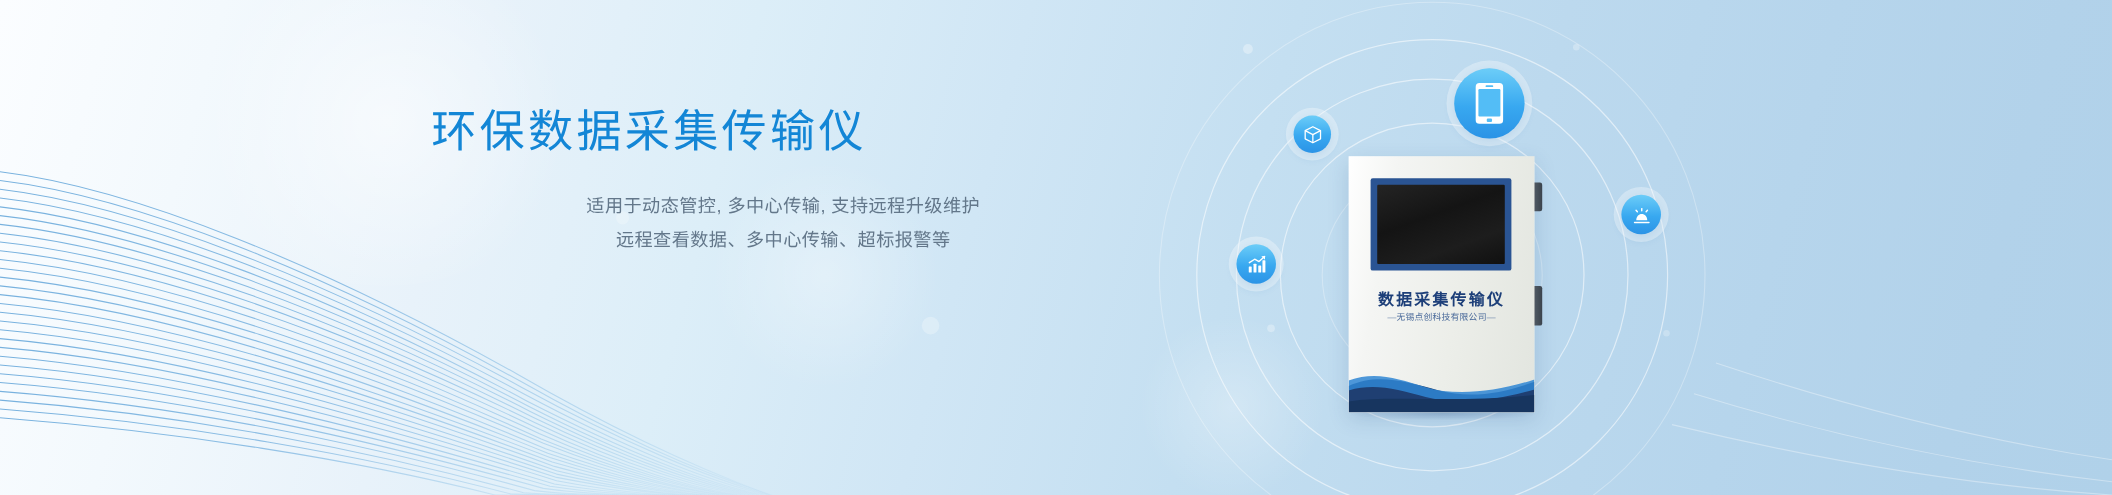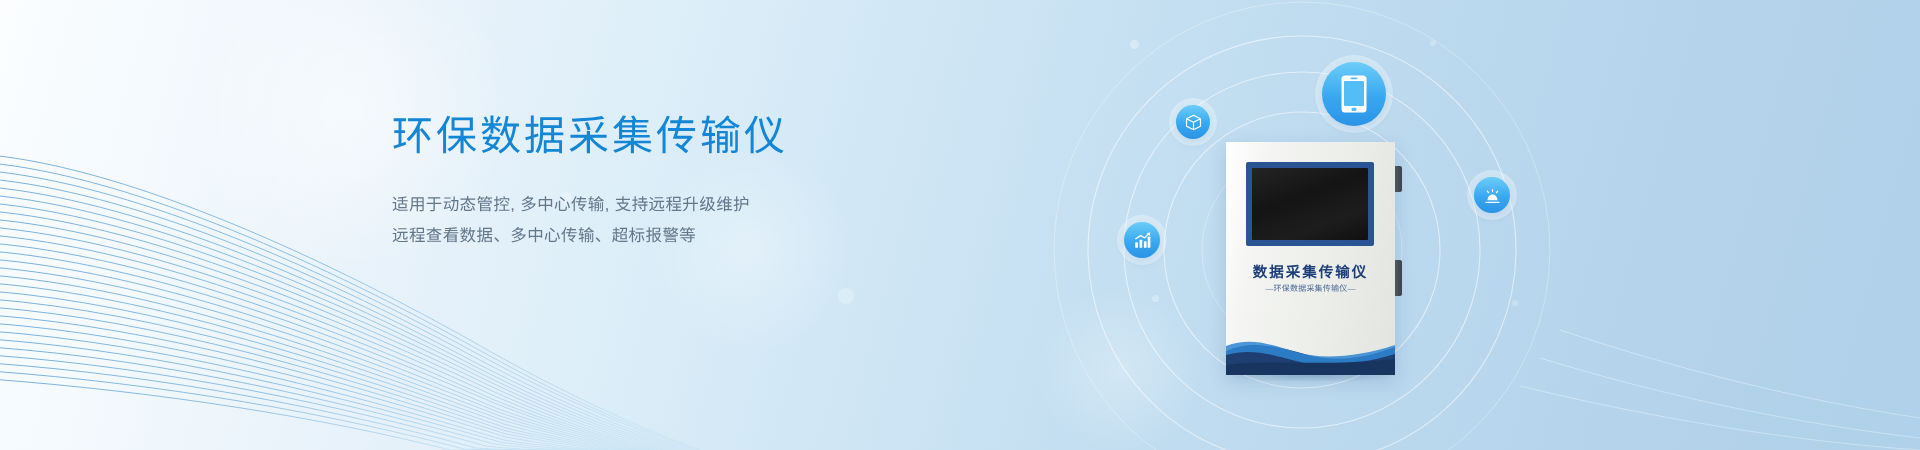--- a/index.html
+++ b/index.html
@@ -46,40 +46,40 @@
     position:absolute;
     border-radius:50%;
     background:rgba(255,255,255,0.60);
     pointer-events:none;
   }
 
   
   .copy {
     position:absolute;
     left:392px;
-    top:112px;
+    top:96px;
     width:640px;
   }
   .title {
     font-size:41px;
     line-height:1.2;
     letter-spacing:3px;
     color:#1386d6;
     font-weight:400;
     white-space:nowrap;
   }
   .subtitle {
     margin-top:28px;
     font-size:16.5px;
     line-height:31px;
     letter-spacing:.4px;
     color:#63778a;
     font-weight:400;
   }
-  .subtitle div { white-space:nowrap; }
+  .subtitle div { white-space:nowrap;text-align:center; }
 
   
   .fnode {
     position:absolute;
     border-radius:50%;
     display:flex;
     align-items:center;
     justify-content:center;
     background: linear-gradient(180deg, #6ccdf8 0%, #38a8f0 55%, #2b93e6 100%);
     box-shadow:0 0 0 7px rgba(255,255,255,0.33),
@@ -285,21 +285,21 @@
 
     <div class="device-side side-top"></div>
     <div class="device-side side-bot"></div>
 
     <div class="device-body">
       <div class="device-frame">
         <div class="device-screen"></div>
       </div>
 
       <div class="device-name">数据采集传输仪</div>
-      <div class="device-sub">—环保数据采集传输仪—</div>
+      <div class="device-sub">—无锡点创科技有限公司—</div>
 
       <svg class="device-wave" viewBox="0 0 169 58" preserveAspectRatio="none" aria-hidden="true">
         <path d="M0,34 C 26,22 52,30 82,38 C 112,46 142,40 169,30 L169,58 L0,58 Z" fill="#1f3f72"></path>
         <path d="M0,29 C 24,20 44,27 70,35 C 96,43 132,40 169,28 L169,37 C 132,48 96,51 70,44 C 44,37 24,31 0,38 Z" fill="#2f86d4" opacity="0.85"></path>
         <path d="M0,48 C 40,42 96,50 169,42 L169,58 L0,58 Z" fill="#17355f"></path>
       </svg>
     </div>
   </div>
 
 </div>

